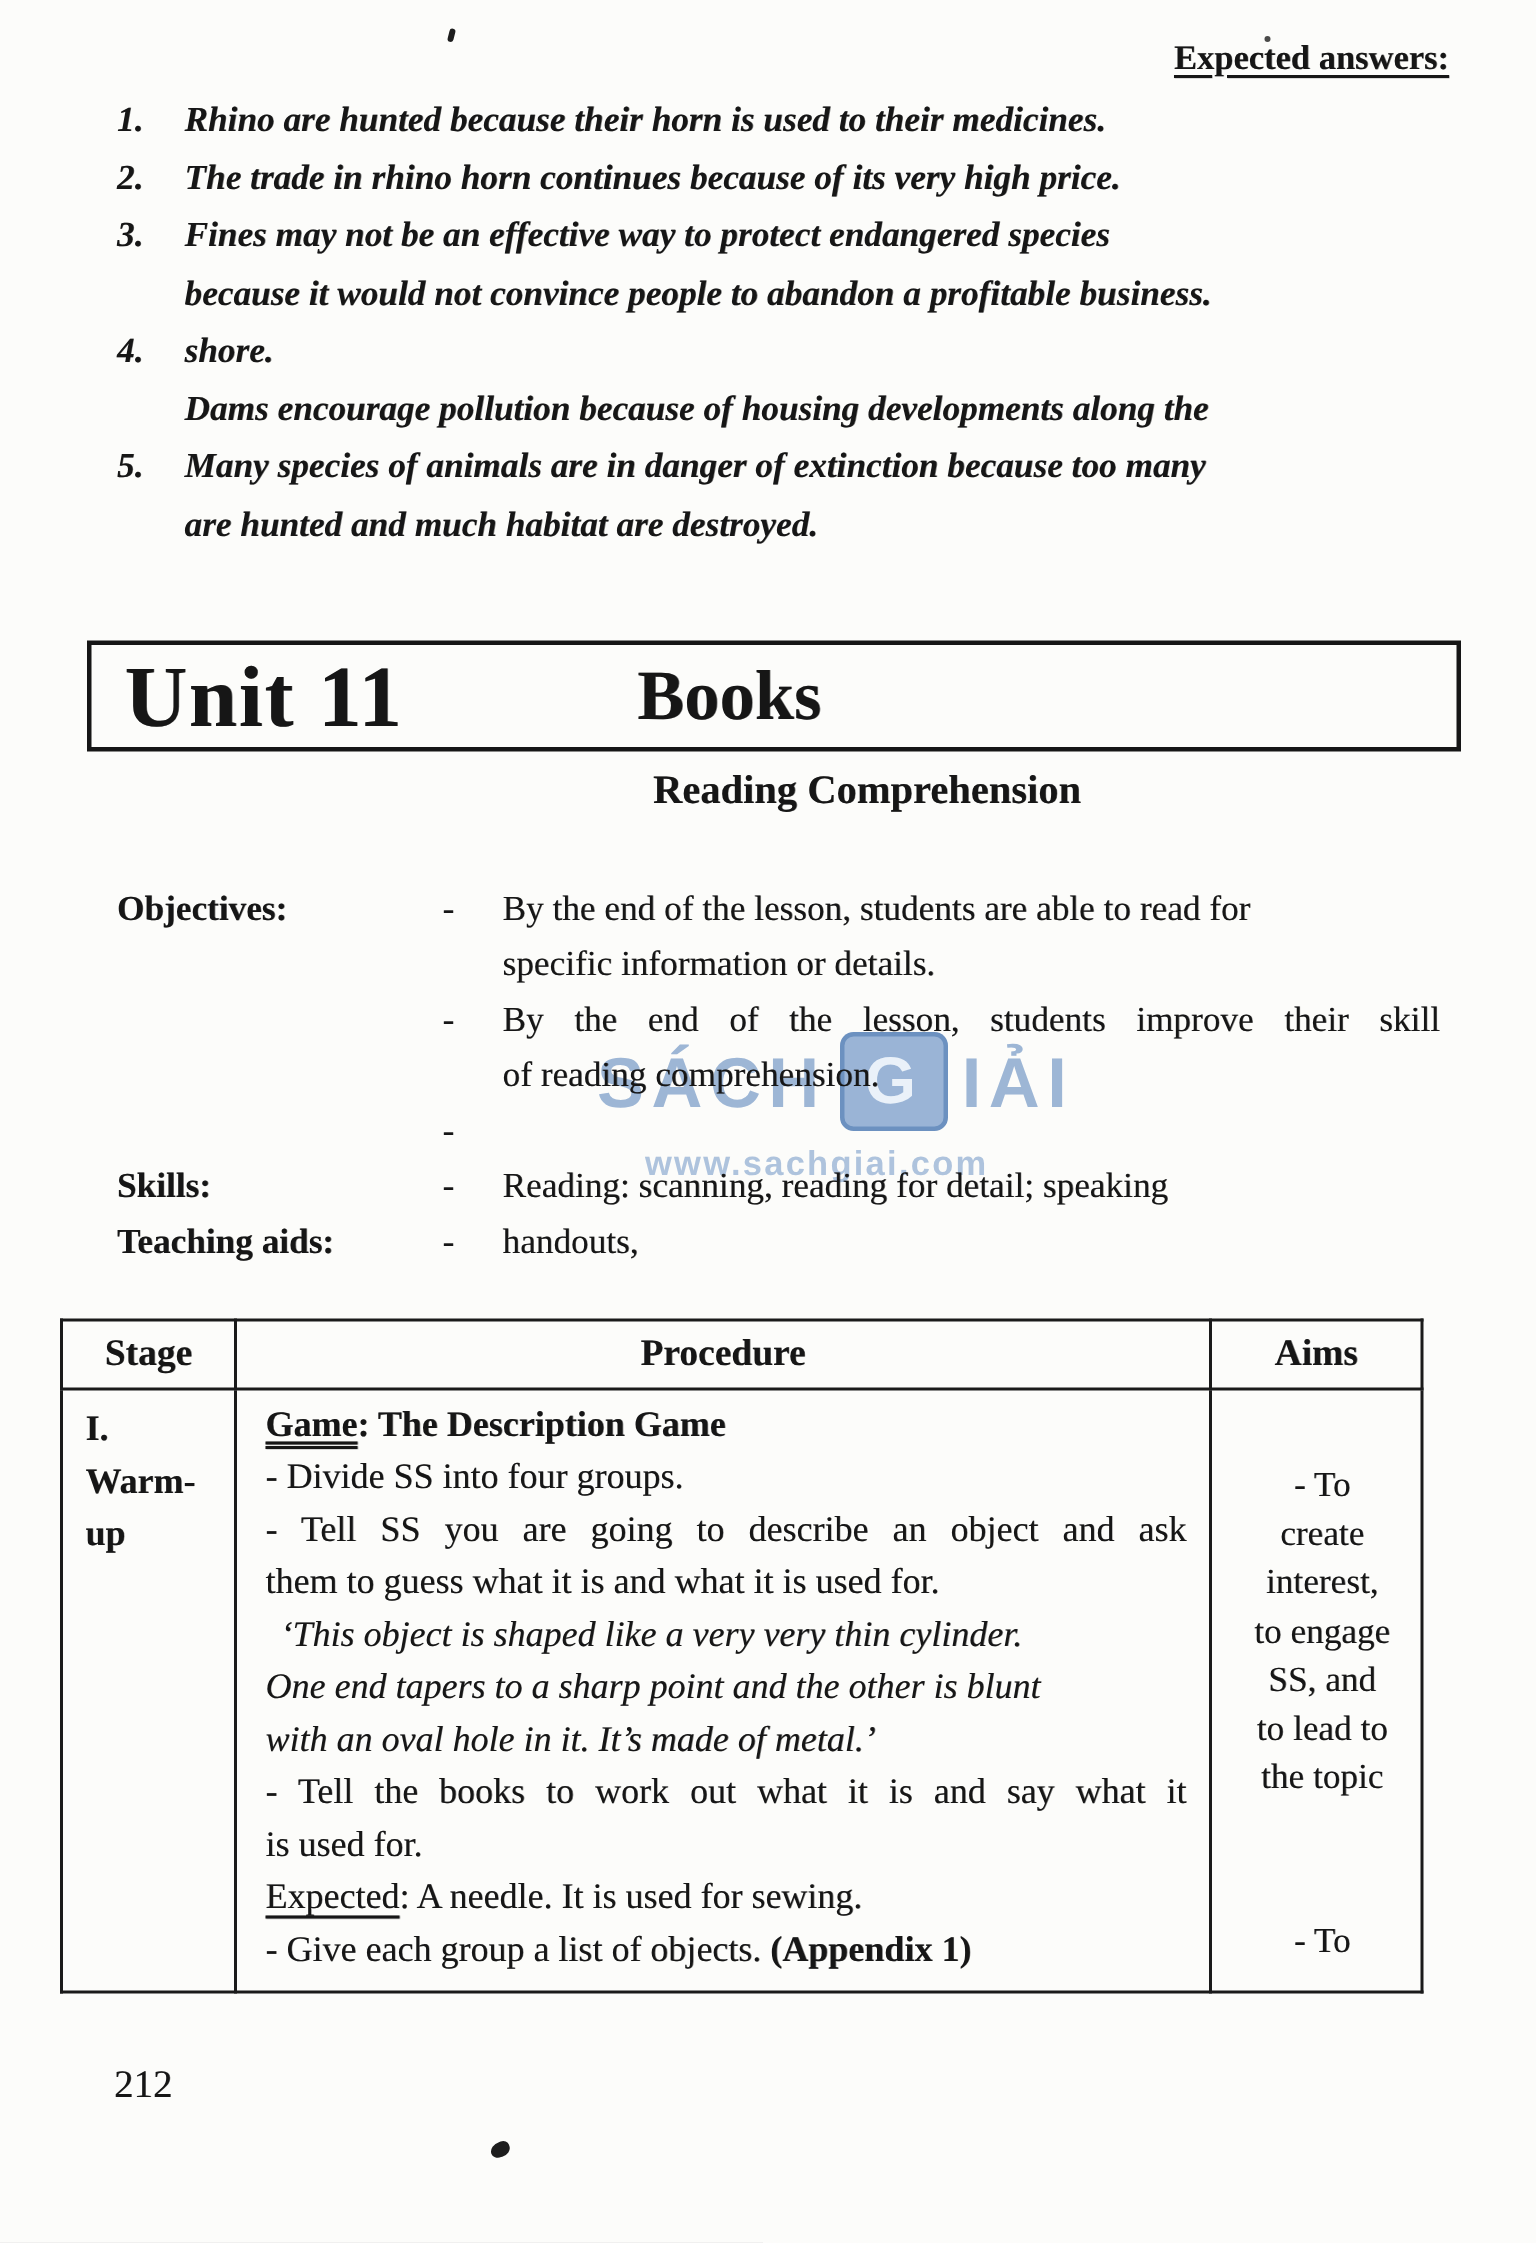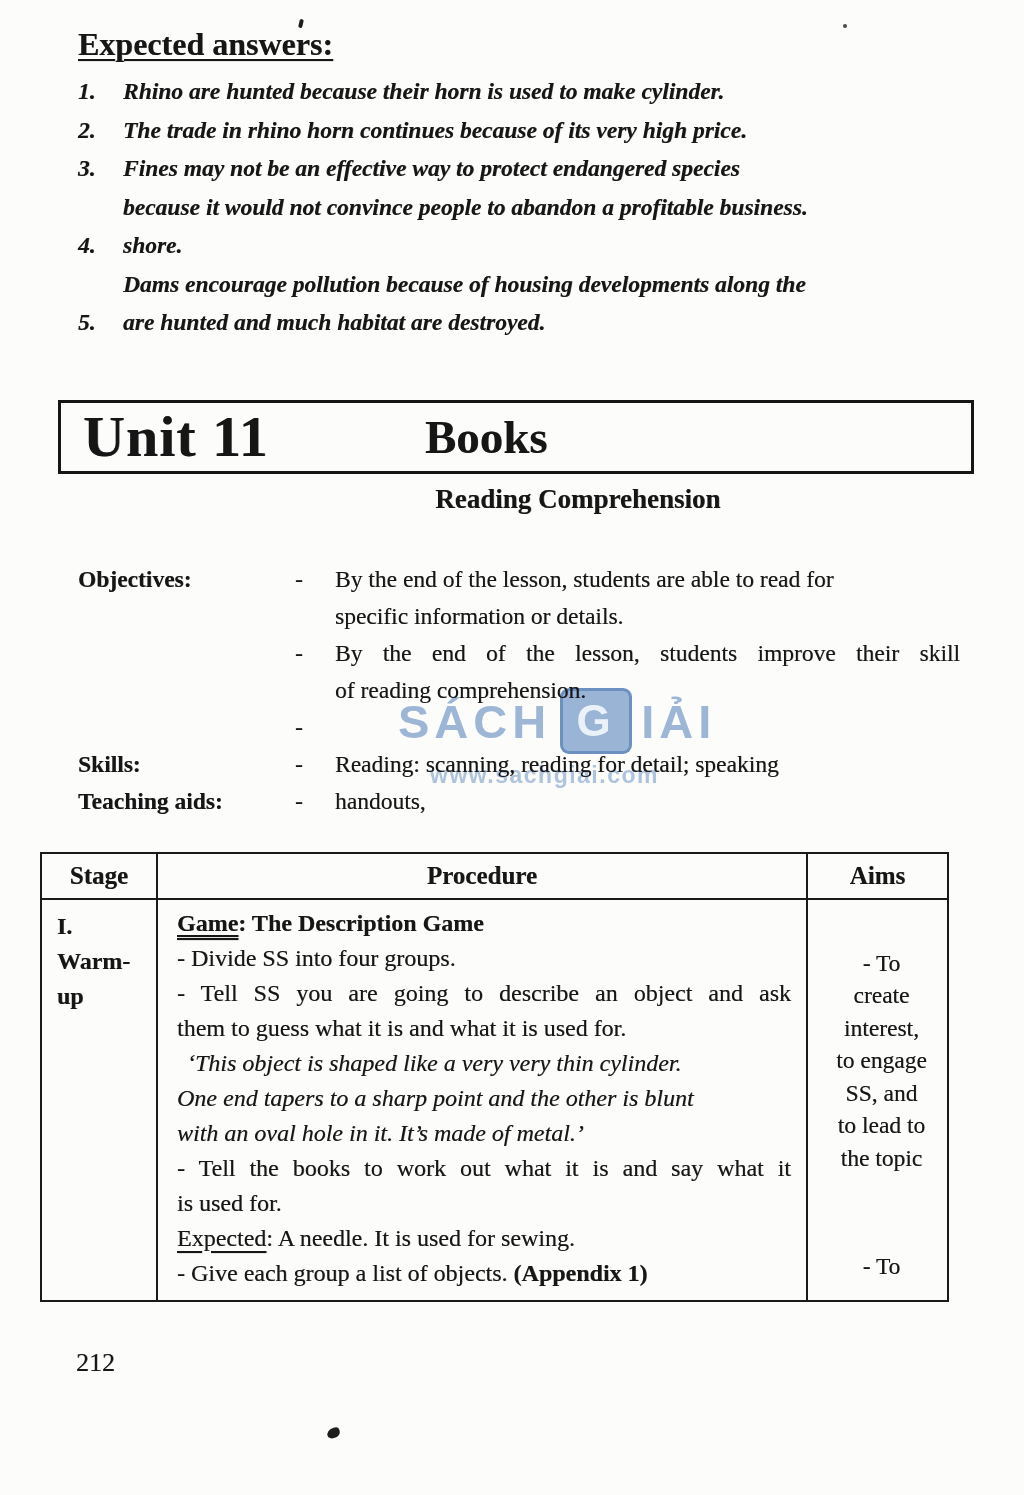--- a/index.html
+++ b/index.html
@@ -2,22 +2,22 @@
 <html><head>
 <meta charset="utf-8">
 <style>
   html,body{margin:0;padding:0;background:#e8e8e6;}
   .page{position:relative;width:1024px;height:1495px;margin:0 auto;background:#fcfcfa;
         overflow:hidden;font-family:"Liberation Serif",serif;color:#161616;}
   .content{position:relative;z-index:1;text-shadow:0.4px 0.2px 0 rgba(20,20,20,0.5);}
 
   
   .answers{padding:26px 58px 0 78px;font-size:23.5px;}
-  .ans-heading{font-weight:bold;font-size:32px;text-decoration:underline;
-               text-decoration-thickness:2px;text-underline-offset:4px;margin-bottom:9px;}
+  .ans-heading{font-weight:bold;font-size:23px;text-decoration:underline;
+               text-decoration-thickness:2px;text-underline-offset:4px;margin-bottom:9px;text-align:right;}
   .ans-item{display:flex;font-style:italic;font-weight:bold;line-height:38.5px;}
   .ans-num{flex:none;width:45px;}
   .ans-text{flex:1;}
   .ln{display:block;}
 
   
   .unit-box{margin:58px 50px 0 58px;height:68px;border:3px solid #161616;
             display:flex;align-items:center;}
   .unit-label{font-size:58px;font-weight:bold;margin-left:22px;letter-spacing:1px;}
   .unit-title{font-size:47px;font-weight:bold;margin-left:156px;}
@@ -90,21 +90,21 @@
   </div>
 
   <div class="content">
 
     <section class="answers">
       <div class="ans-heading">Expected answers:</div>
 
       <div class="ans-item">
         <span class="ans-num">1.</span>
         <span class="ans-text">
-          <span class="ln">Rhino are hunted because their horn is used to make cylinder.</span>
+          <span class="ln">Rhino are hunted because their horn is used to their medicines.</span>
         </span>
       </div>
 
       <div class="ans-item">
         <span class="ans-num">2.</span>
         <span class="ans-text">
           <span class="ln">The trade in rhino horn continues because of its very high price.</span>
         </span>
       </div>
 
@@ -120,20 +120,21 @@
         <span class="ans-num">4.</span>
         <span class="ans-text">
           <span class="ln">shore.</span>
           <span class="ln">Dams encourage pollution because of housing developments along the</span>
         </span>
       </div>
 
       <div class="ans-item">
         <span class="ans-num">5.</span>
         <span class="ans-text">
+          <span class="ln">Many species of animals are in danger of extinction because too many</span>
           <span class="ln">are hunted and much habitat are destroyed.</span>
         </span>
       </div>
     </section>
 
     <div class="unit-box">
       <span class="unit-label">Unit 11</span>
       <span class="unit-title">Books</span>
     </div>
     <div class="subtitle">Reading Comprehension</div>

